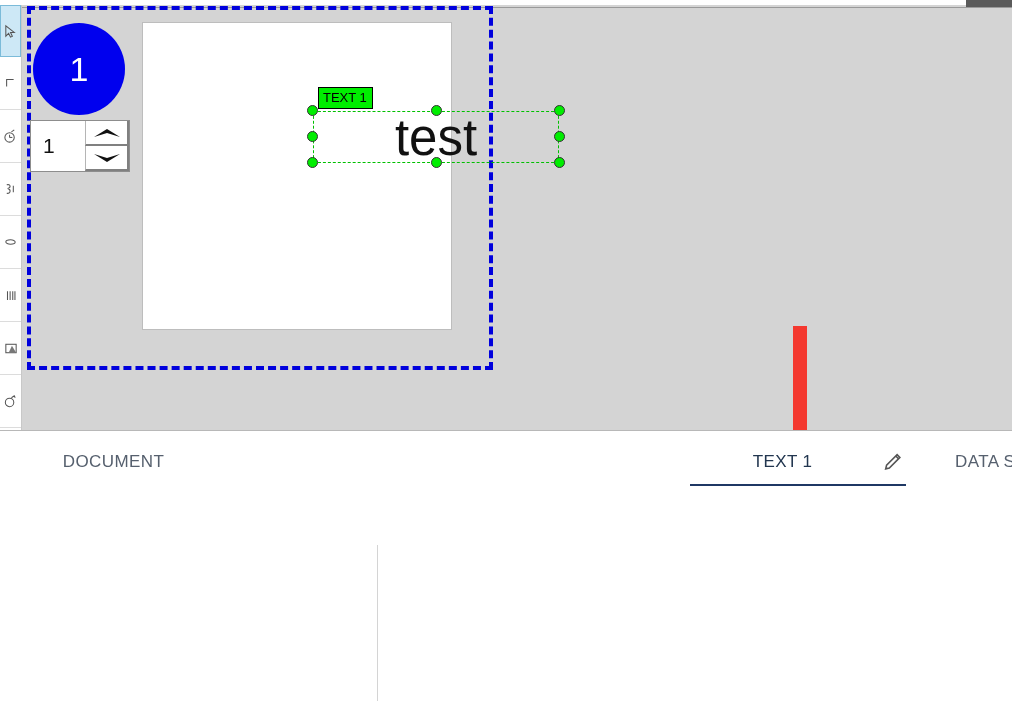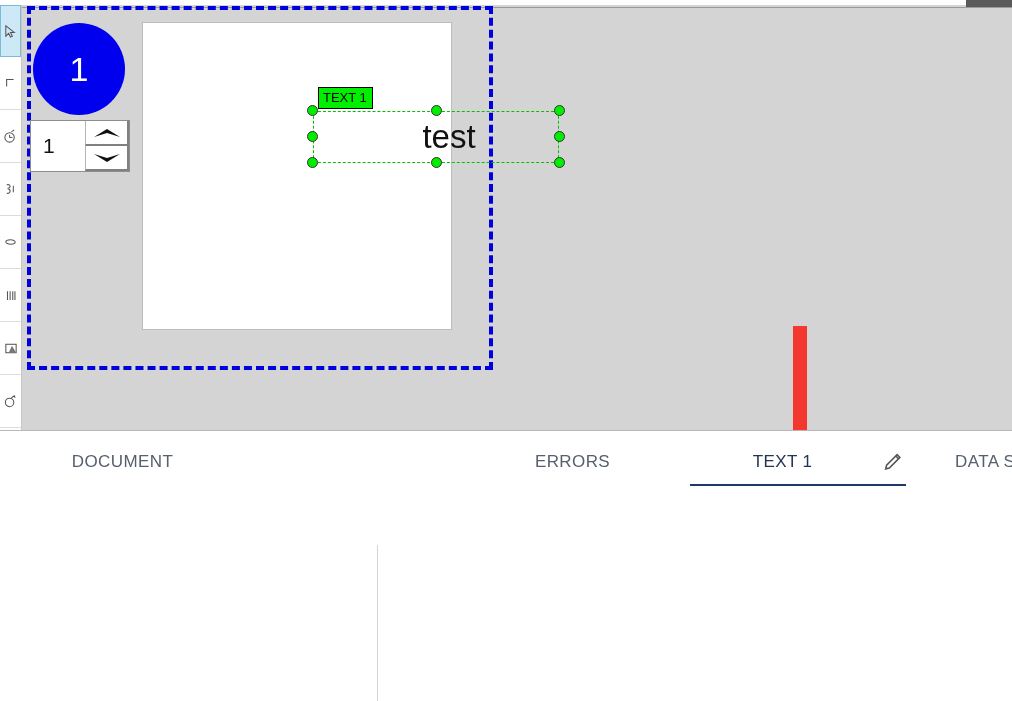--- a/index.html
+++ b/index.html
@@ -76,23 +76,23 @@
     position:absolute;left:0;top:0;width:100%;height:100%;
     border:1px dashed #00c000;box-sizing:border-box;
   }
   #text-object-tag{
     position:absolute;left:5px;top:-24px;background:#00ee00;
     color:#000;font-size:13px;line-height:16px;padding:2px 5px 2px 4px;
     border:1px solid #000;font-family:"Liberation Sans",sans-serif;
     white-space:nowrap;
   }
   #text-object-value{
-    position:absolute;left:13px;top:0;width:100%;height:100%;
+    position:absolute;left:0;top:0;width:100%;height:100%;
     display:flex;align-items:center;justify-content:center;
-    font-size:33px;color:#111;font-family:"Liberation Sans",sans-serif;
+    font-size:51px;color:#111;font-family:"Liberation Sans",sans-serif;
   }
   .handle{
     position:absolute;width:11px;height:11px;border-radius:50%;
     background:#00ee00;border:1px solid #333;box-sizing:border-box;
   }
 
   
   #annotation-arrow{position:absolute;left:778px;top:326px;width:44px;height:190px;}
 
   
@@ -213,25 +213,22 @@
       <div class="handle" style="left:241px;top:46px;"></div>
     </div>
   </div>
 
   <svg id="annotation-arrow" viewBox="0 0 44 190">
     <path d="M15 0 L29 0 L29 150 L41 150 L22 188 L3 150 L15 150 Z" fill="#f4382f"></path>
   </svg>
 </div>
 
 <div id="tabbar">
-  <div class="tab" style="left:45px;width:155px;text-align:right;">
+  <div class="tab" style="left:36px;width:155px;text-align:right;">
     <span>DOCUMENT</span>
-  </div>
-  <div class="tab" style="left:495px;width:155px;">
-    <span>ERRORS</span>
   </div>
   <div class="tab active" style="left:705px;width:155px;">
     <span>TEXT 1</span>
   </div>
   <div class="tab" style="left:872px;width:42px;">
     <svg width="22" height="22" viewBox="0 0 24 24">
       <path d="M4 19.5 L5 15.5 L16.5 4 L19.5 7 L8 18.5 Z" fill="none" stroke="#555" stroke-width="1.7"></path>
       <path d="M15 5.5 L18 8.5" stroke="#555" stroke-width="1.7"></path>
     </svg>
   </div>

